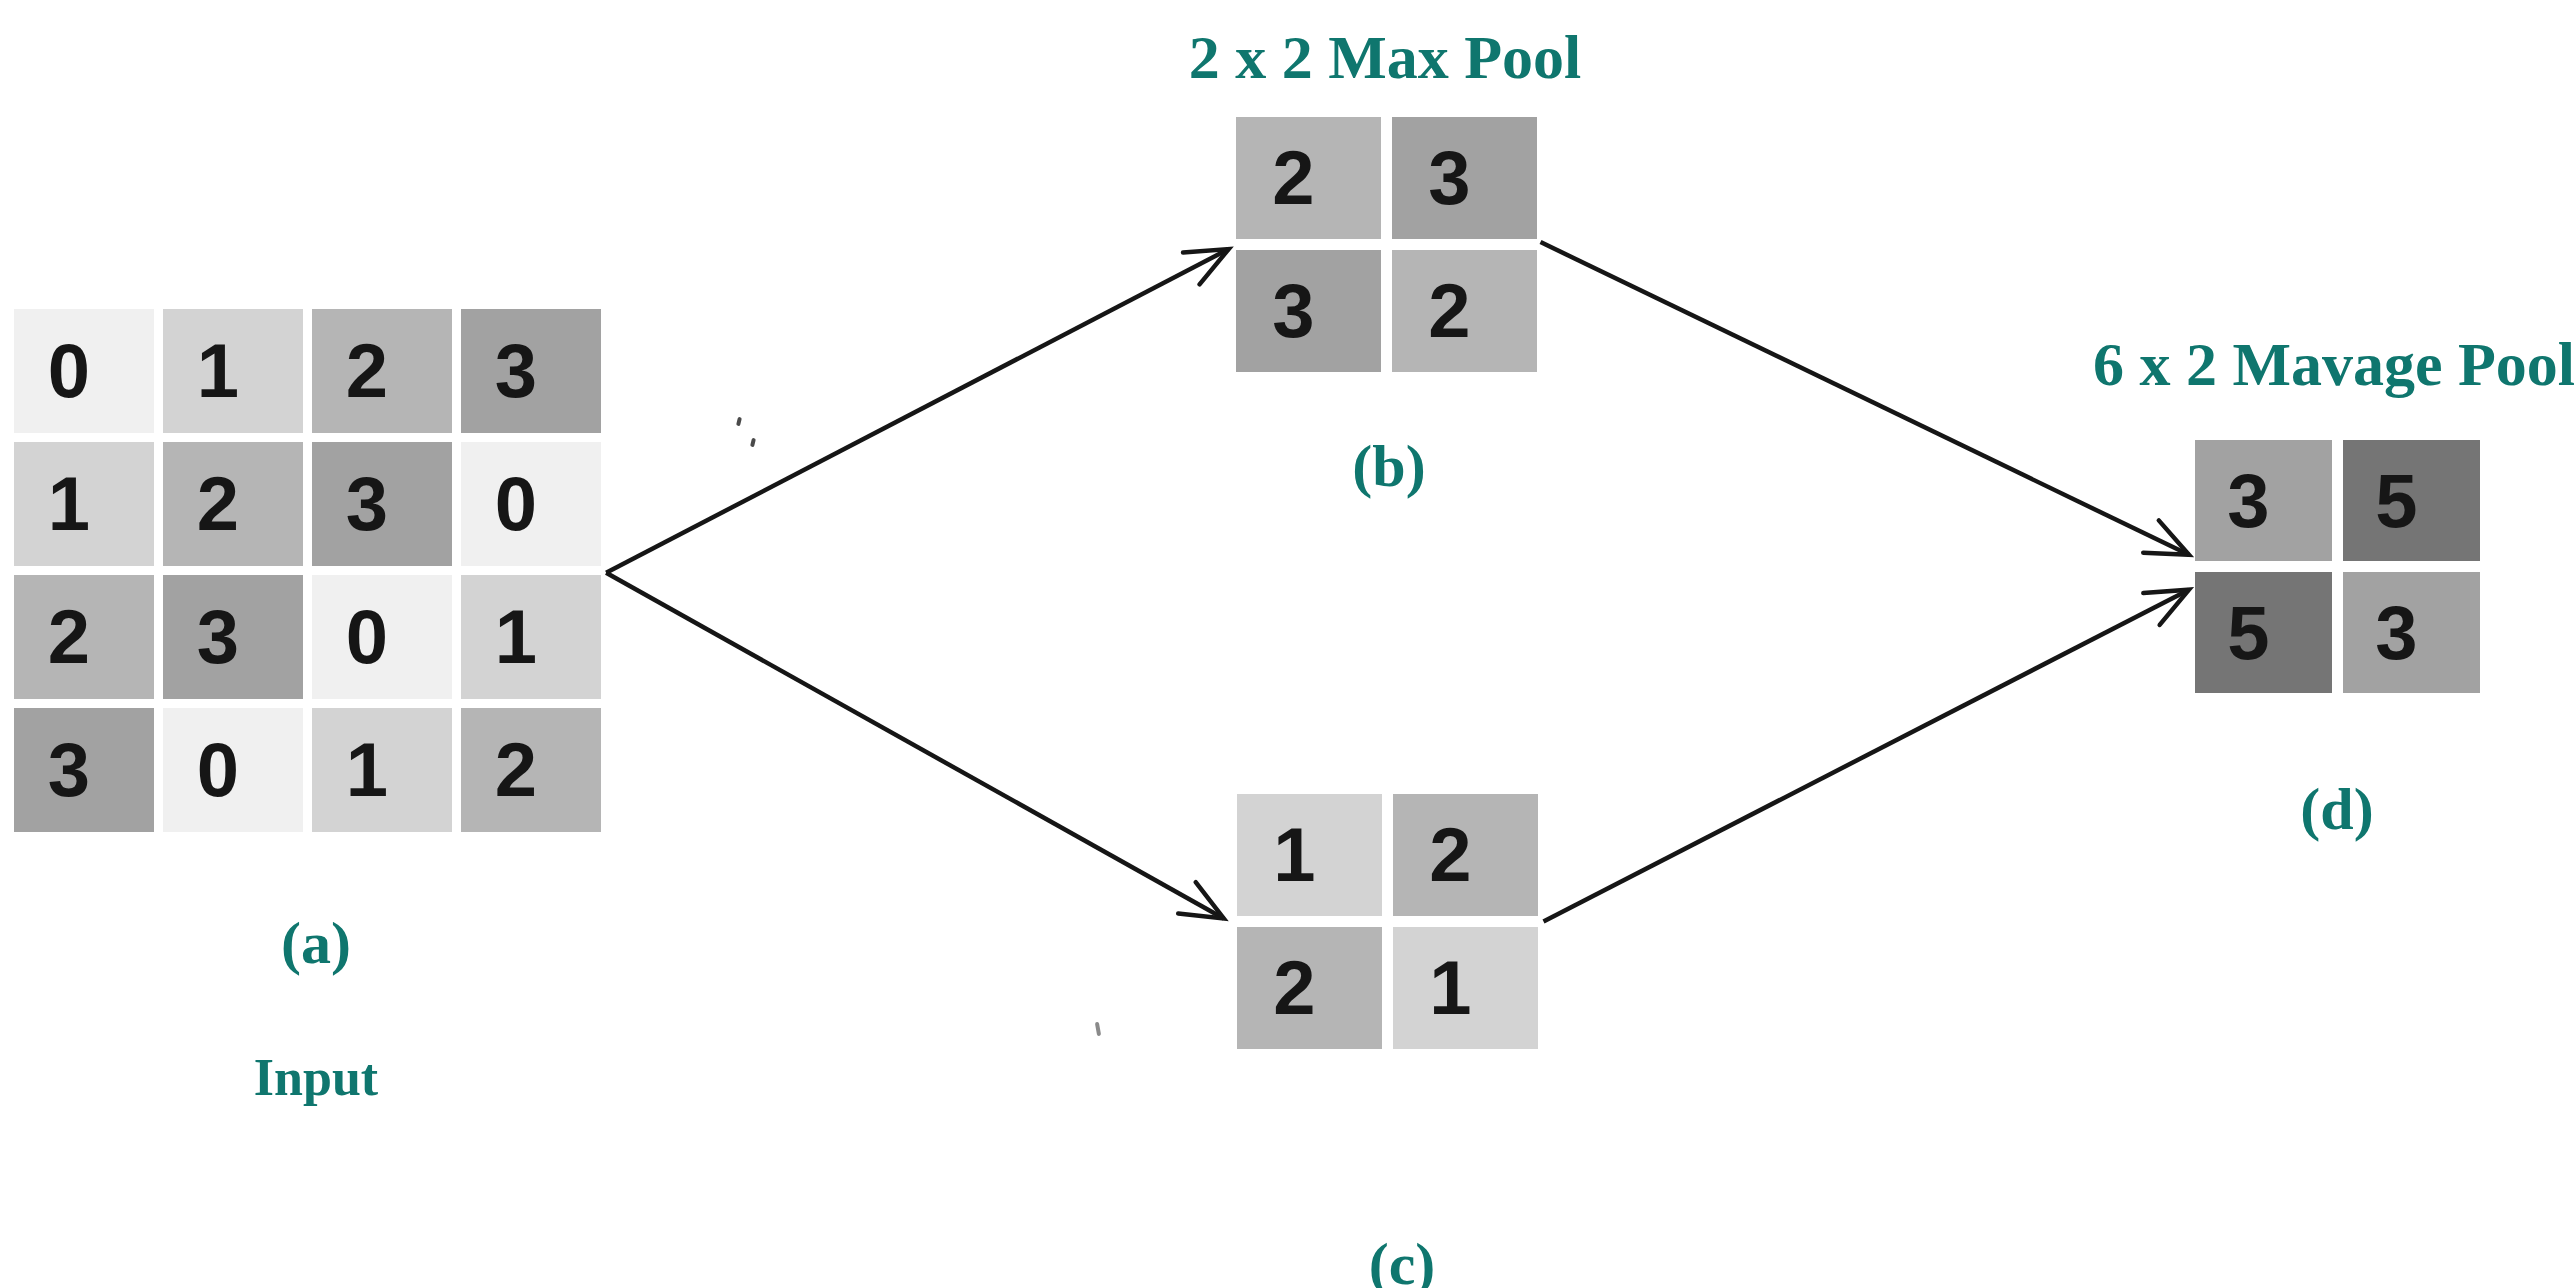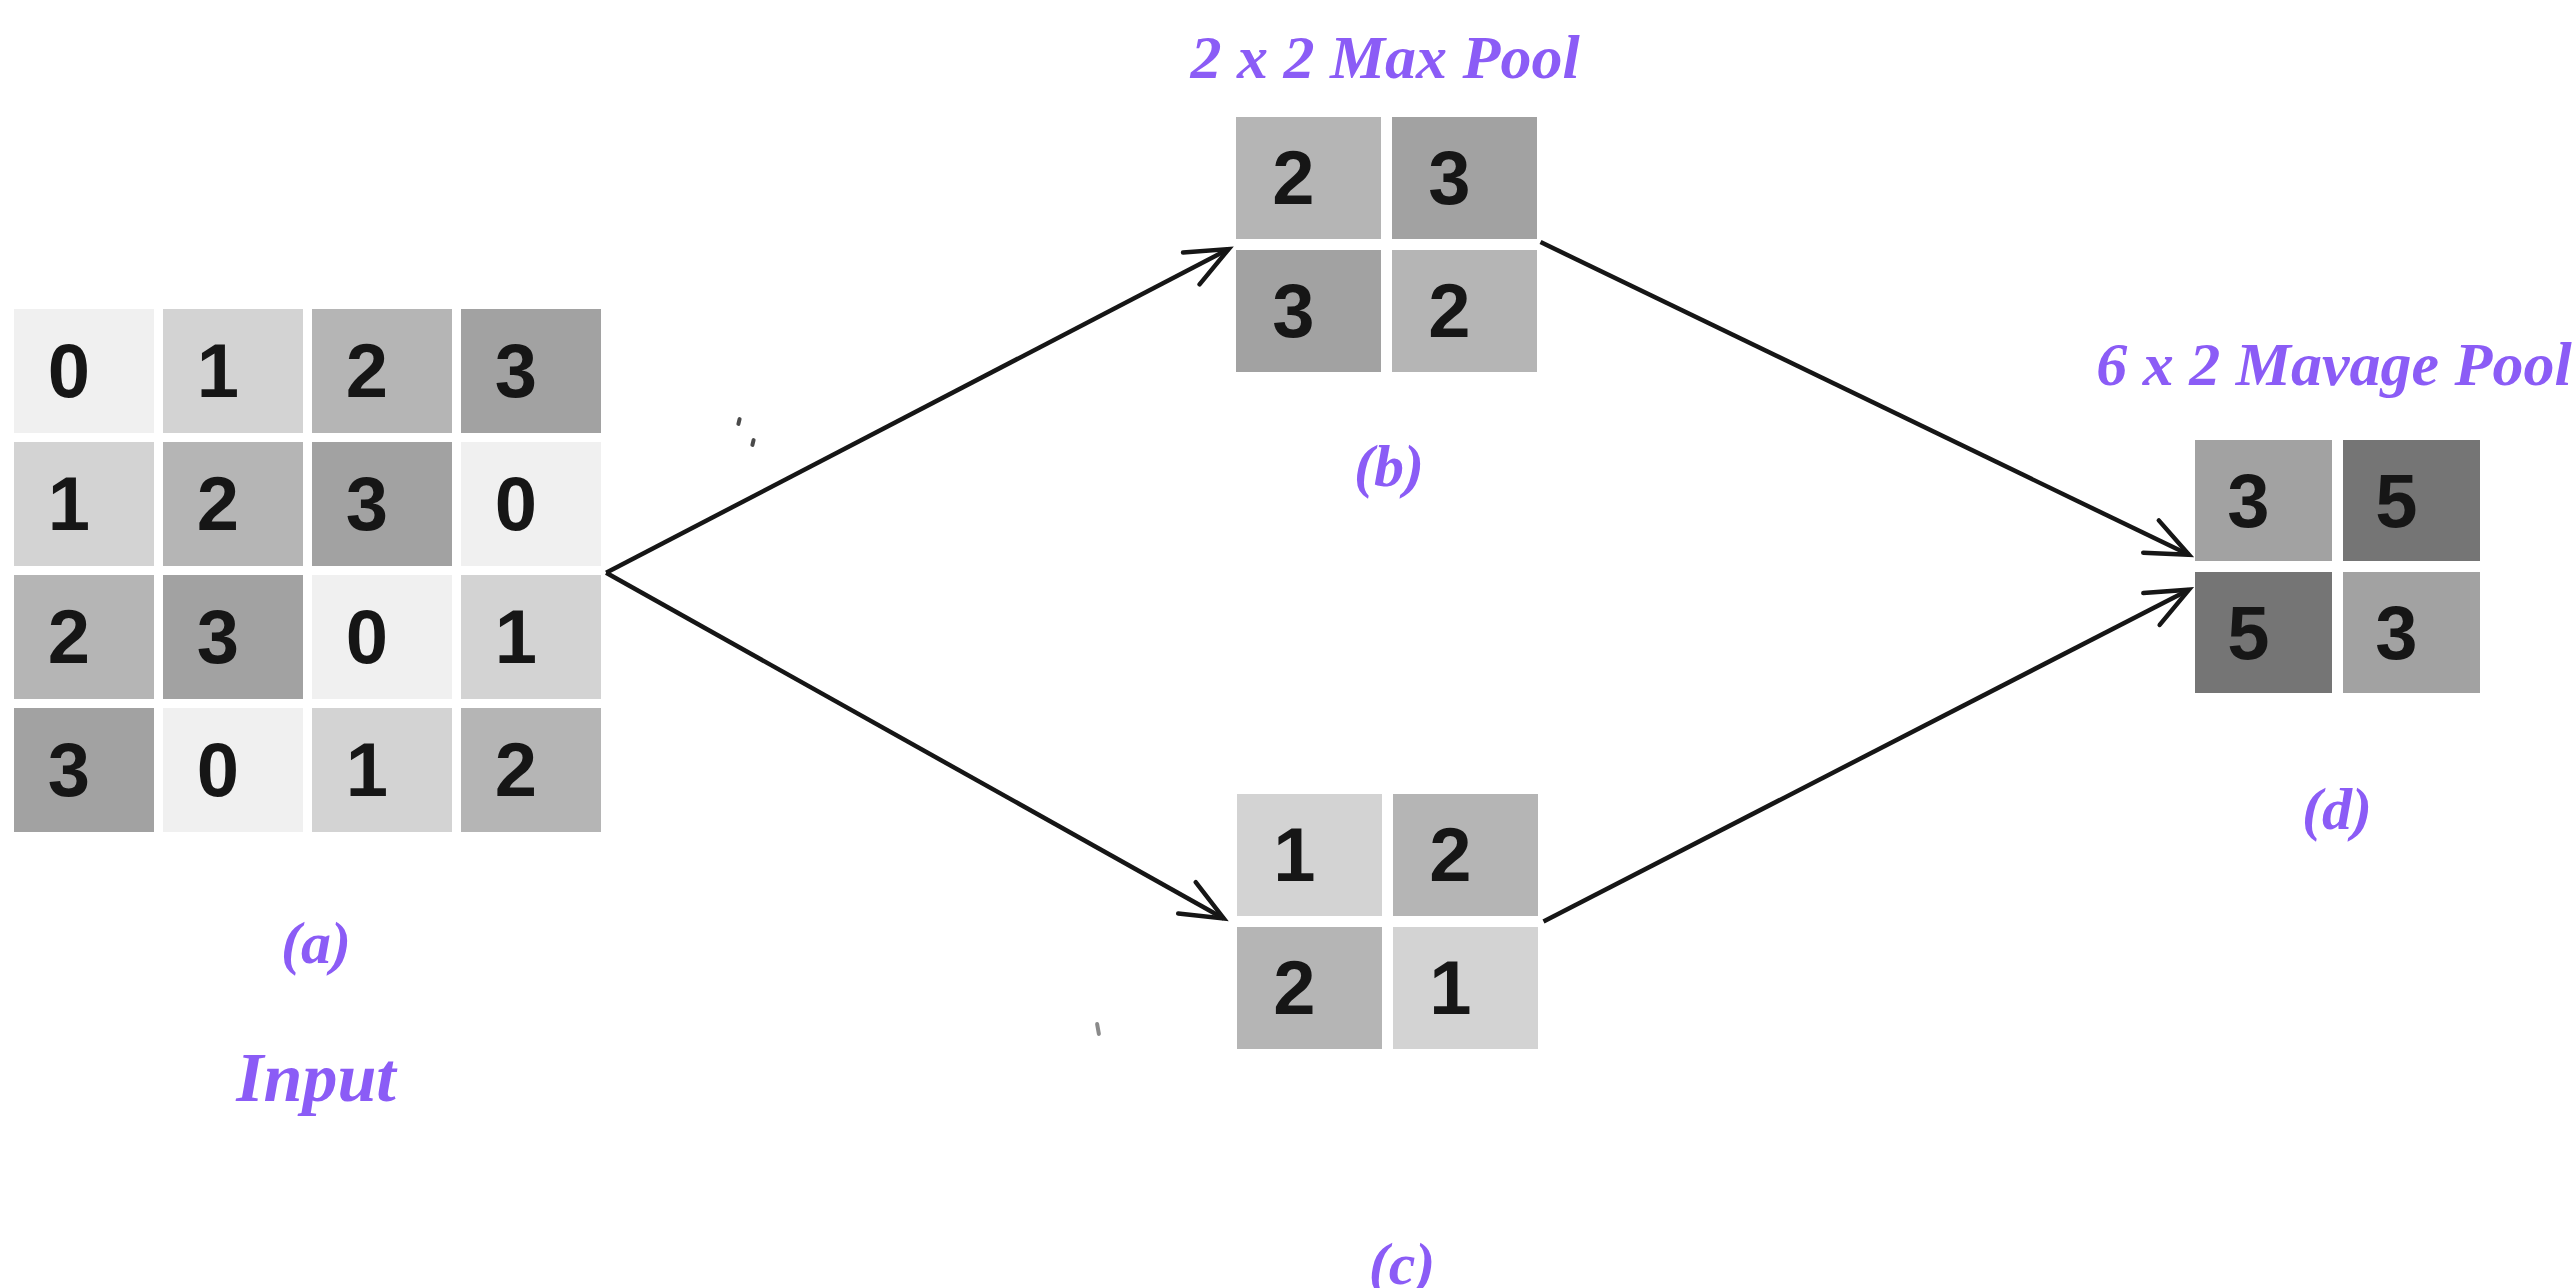--- a/index.html
+++ b/index.html
@@ -18,29 +18,29 @@
   #m-mavage{left:2195px;top:440px; grid-template-columns:repeat(2,137px); grid-auto-rows:121px; gap:11px;}
   .cell{display:flex;align-items:center;justify-content:center;}
   .digit{
     font-family:"Liberation Sans",sans-serif;
     font-weight:700;font-size:76px;line-height:1;
     color:#161616;transform:translateX(-15px);
   }
   
   .t{
     position:absolute;transform:translate(-50%,-50%);
-    font-weight:700;color:#8b5cf6;white-space:nowrap;line-height:1;font-style:italic;
+    font-weight:700;color:#0f766e;white-space:nowrap;line-height:1;
   }
   .title{font-size:62px;}
   .lbl{font-size:60px;}
   #t-max   {left:1385px;top:57px;}
   #t-avg   {left:1412px;top:1142px;}
   #t-mavage{left:2334px;top:364px;}
   #l-a     {left:316px; top:943px;}
-  #cap-in  {left:316px; top:1078px;font-size:70px;}
+  #cap-in  {left:316px; top:1078px;font-size:52px;}
   #l-b     {left:1389px;top:466px;}
   #l-c     {left:1402px;top:1264px;}
   #l-d     {left:2337px;top:809px;}
   
   #arrows{position:absolute;left:0;top:0;width:2576px;height:1288px;}
   
   .speck{position:absolute;background:#4a4a4a;border-radius:2px;}
   #speck1{left:737px;top:417px;width:4px;height:9px;transform:rotate(14deg);}
   #speck2{left:751px;top:438px;width:4px;height:9px;transform:rotate(14deg);}
   #speck3{left:1096px;top:1022px;width:4px;height:14px;background:#8a8a8a;transform:rotate(-10deg);}

